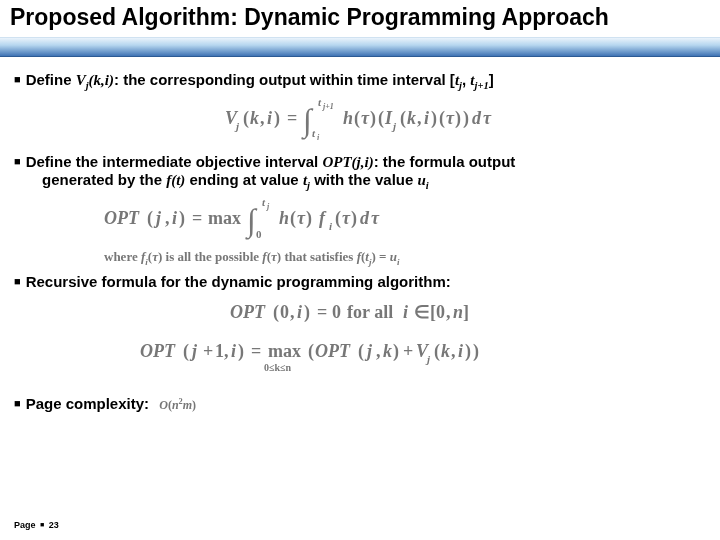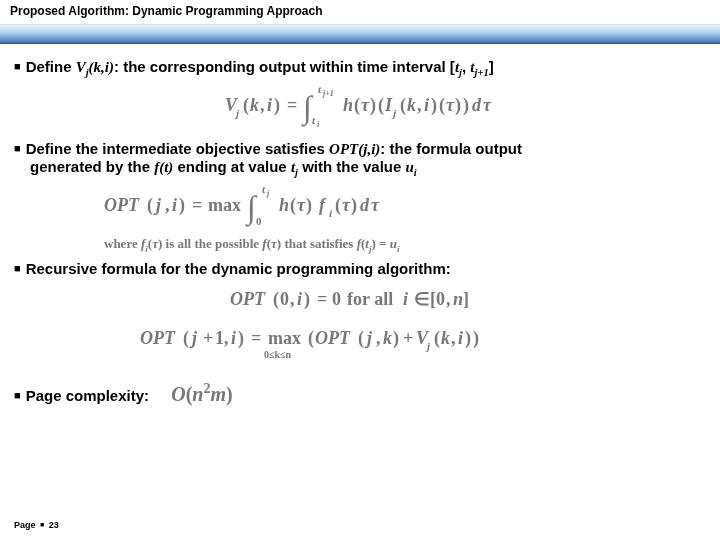--- a/index.html
+++ b/index.html
@@ -13,21 +13,21 @@
     overflow: hidden;
   }
   .slide {
     position: relative;
     width: 720px;
     height: 540px;
     box-sizing: border-box;
   }
   .title {
     margin: 4px 0 0 10px;
-    font-size: 12px;
+    font-size: 23px;
     font-weight: bold;
   }
   .bluebar {
     position: relative;
     margin-top: 6px;
     height: 18px;
     width: 100%;
     background: linear-gradient(#eaf3fb 0%, #b5d6ef 40%, #3f73b4 100%);
     border-top: 1px solid #d0e2f1;
     border-bottom: 1px solid #2c5a94;
@@ -124,22 +124,22 @@
           <text x="271" y="30" class="it">τ</text>
           <text x="280" y="30">)</text>
           <text x="288" y="30">)</text>
           <text x="297" y="30" class="it">d</text>
           <text x="308" y="30" class="it">τ</text>
         </g>
       </svg>
     </div>
 
     <div class="bullet">
-      <span class="sq">■</span><span>Define the intermediate objective satisfies </span><span class="mi">OPT(j,i)</span><span>: the formula output</span><br>
-      <span style="margin-left:16px">generated by the </span><span class="mi">f(t)</span><span> ending at value </span><span class="mi">t</span><sub><span class="mi">j</span></sub><span> with the value </span><span class="mi">u</span><sub><span class="mi">i</span></sub>
+      <span class="sq">■</span><span>Define the intermediate objective interval </span><span class="mi">OPT(j,i)</span><span>: the formula output</span><br>
+      <span style="margin-left:28px">generated by the </span><span class="mi">f(t)</span><span> ending at value </span><span class="mi">t</span><sub><span class="mi">j</span></sub><span> with the value </span><span class="mi">u</span><sub><span class="mi">i</span></sub>
     </div>
 
     <div class="eq2">
       <svg width="420" height="50" viewBox="0 0 420 50">
         <g class="gray" font-size="18">
           <text x="0" y="32" class="it">OPT</text>
           <text x="43" y="32">(</text>
           <text x="52" y="32" class="it">j</text>
           <text x="61" y="32">,</text>
           <text x="68" y="32" class="it">i</text>
@@ -226,21 +226,21 @@
           <text x="341" y="22">,</text>
           <text x="348" y="22" class="it">i</text>
           <text x="355" y="22">)</text>
           <text x="363" y="22">)</text>
         </g>
       </svg>
     </div>
 
     <div class="bullet" style="margin-top:14px">
       <span class="sq">■</span><span>Page complexity:</span>
-      <span class="gray" style="font-family:'Times New Roman',serif;font-size:20px;margin-left:18px">
+      <span class="gray" style="font-family:'Times New Roman',serif;font-size:12px;margin-left:6px">
         <span class="mi">O</span><span class="mr">(</span><span class="mi">n</span><sup><span class="mr">2</span></sup><span class="mi">m</span><span class="mr">)</span>
       </span>
     </div>
 
   </div>
 
   <div class="footer">
     <span>Page</span>
     <span class="sq">■</span>
     <span>23</span>

